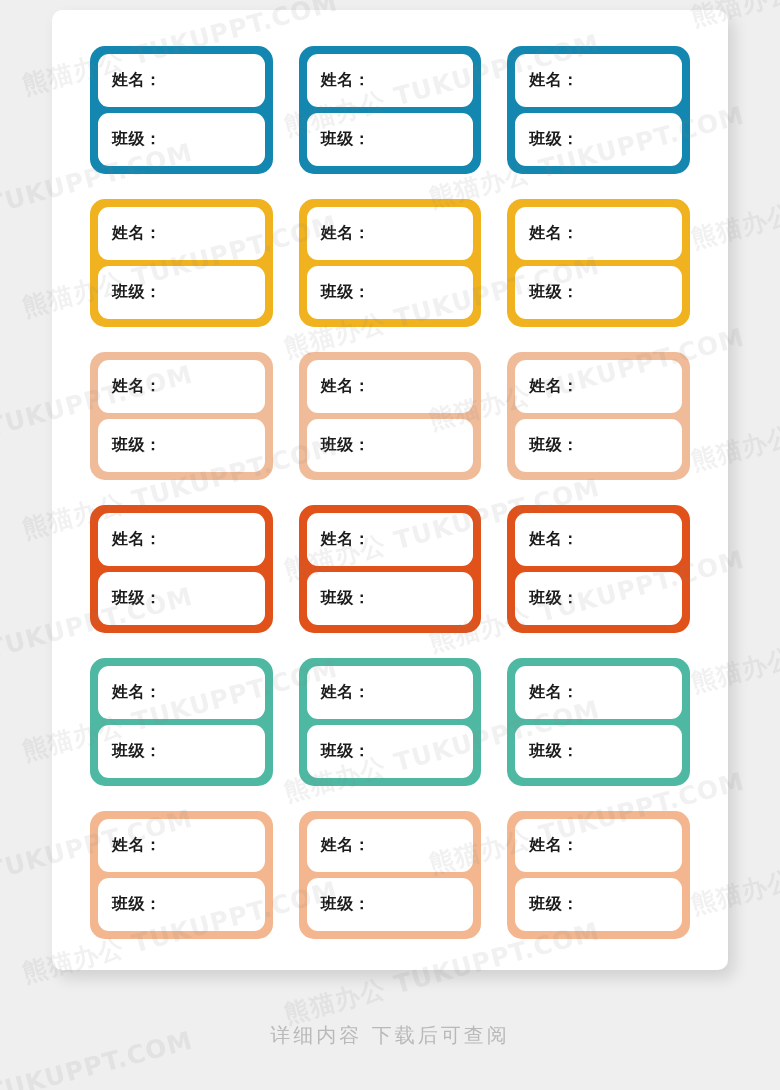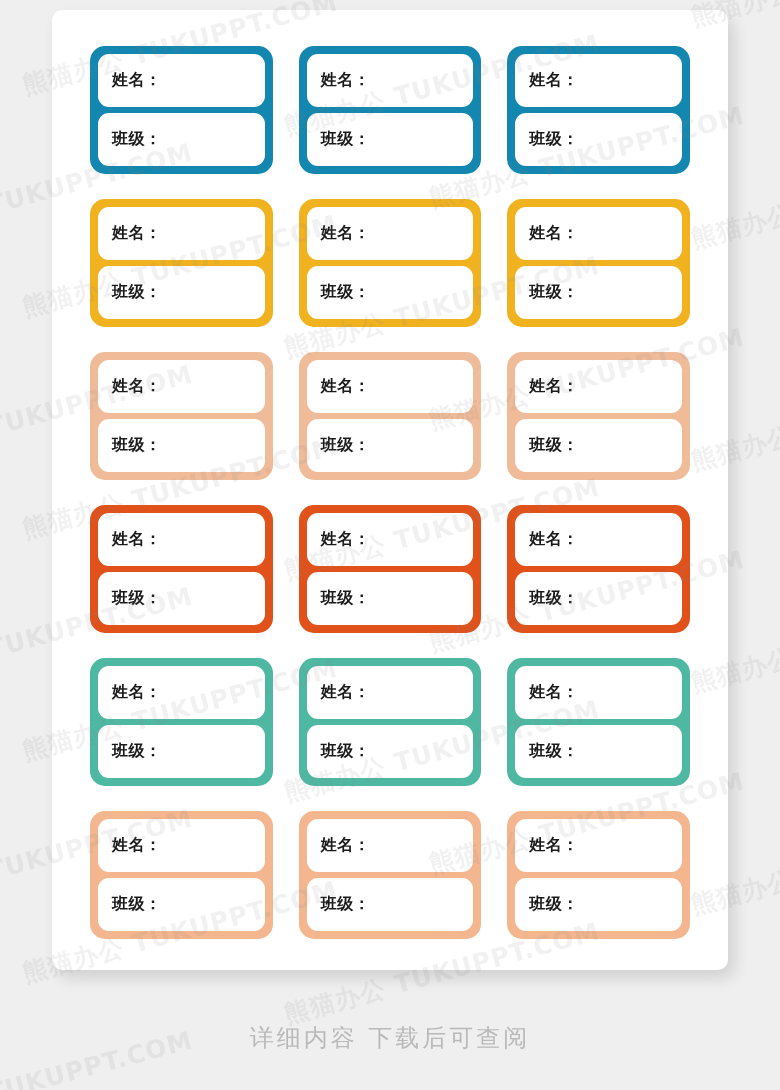--- a/index.html
+++ b/index.html
@@ -100,21 +100,21 @@
     font-family: "DejaVu Sans", "Liberation Sans", sans-serif;
   }
 
   
   #caption {
     position: absolute;
     left: 0;
     top: 1022px;
     width: 780px;
     text-align: center;
-    font-size: 24px;
+    font-size: 20px;
     color: #b9b9b9;
     letter-spacing: 3px;
     z-index: 6;
     font-family: "DejaVu Sans", "Liberation Sans", sans-serif;
   }
 </style>
 </head>
 <body>
 
 <div id="page-sheet">

